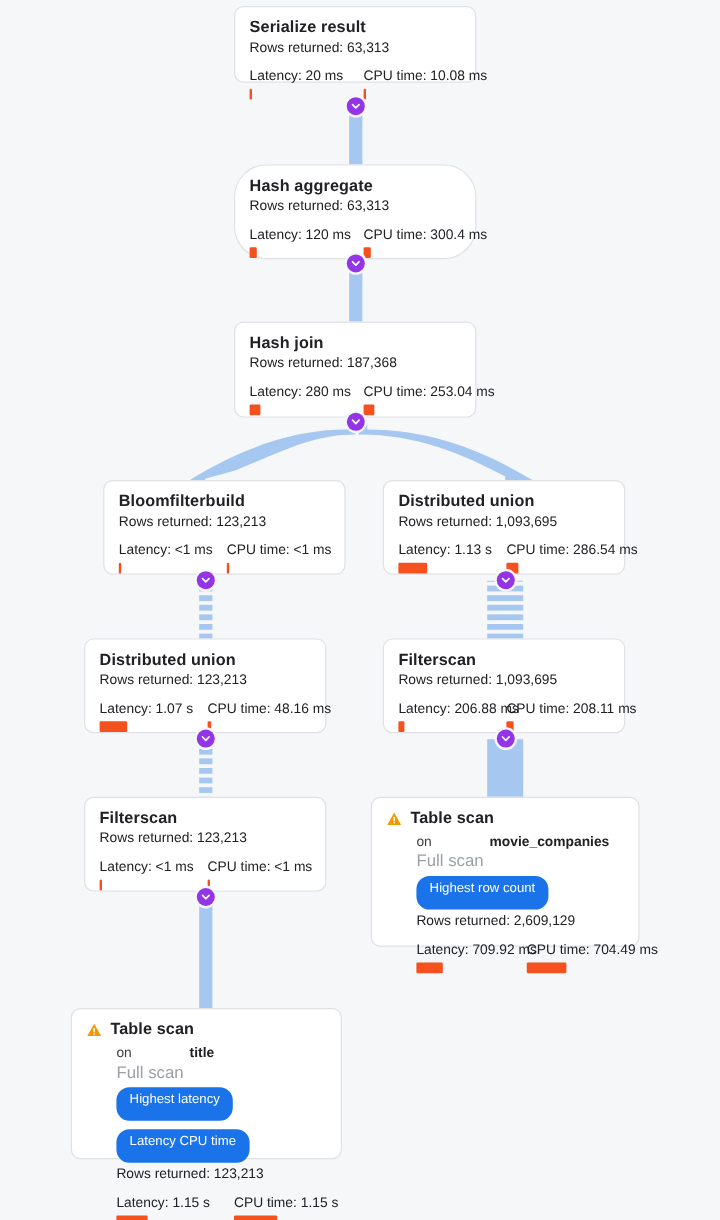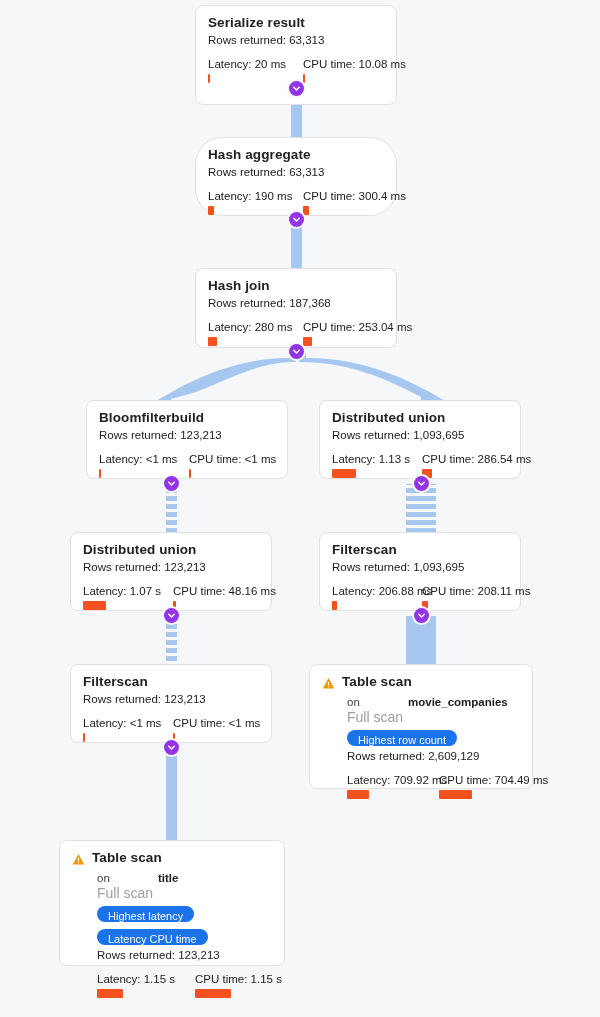--- a/index.html
+++ b/index.html
@@ -22,21 +22,21 @@
   .ntitle{
     font-size:13.5px;font-weight:bold;color:#202124;
     letter-spacing:.1px;line-height:16px;
   }
   .subline{font-size:11.5px;color:#3c4043;line-height:15px;margin-top:1px;}
   .subline b{font-weight:bold;color:#202124;padding-left:45px;}
   .scantype{font-size:14px;color:#9aa0a6;line-height:15px;}
   .badges{display:flex;gap:7px;margin:5px 0 3px 0;flex-wrap:wrap;}
   .badge{
     background:#1a73e8;color:#fff;border-radius:11px;
-    font-size:11px;line-height:11px;padding:5px 11px 0 11px;
+    font-size:11px;line-height:11px;padding:5px 11px 12px 11px;
     white-space:nowrap;
   }
   .rows{font-size:11.5px;color:#202124;line-height:15px;margin-top:2px;}
   .metrics{display:flex;margin-top:9px;}
   .metric{flex:0 0 auto;}
   .mlabel{font-size:11.5px;color:#202124;line-height:14px;white-space:nowrap;}
   .mbar{height:9px;background:#f4511e;margin-top:3px;border-radius:1px;}
 
   .indent{margin-left:25px;}
 
@@ -123,21 +123,21 @@
     <svg width="9" height="9" viewBox="0 0 10 10">
         <path d="M2 3.5 L5 6.6 L8 3.5" stroke="#fff" stroke-width="1.6" fill="none" stroke-linecap="round" stroke-linejoin="round"></path>
       </svg>
   </div>
   <div class="chev" style="left:164px;top:740px;">
     <svg width="9" height="9" viewBox="0 0 10 10">
         <path d="M2 3.5 L5 6.6 L8 3.5" stroke="#fff" stroke-width="1.6" fill="none" stroke-linecap="round" stroke-linejoin="round"></path>
       </svg>
   </div>
 
-  <div class="node" style="left:195px;top:5px;width:202px;height:100px;">
+  <div class="node" style="left:195px;top:5px;width:202px;height:64px;">
     <div class="node-inner">
       <div class="title-row">
         <div class="ntitle">Serialize result</div>
       </div>
       <div class="rows">Rows returned: 63,313</div>
       <div class="metrics">
         <div class="metric" style="width:95px;">
           <div class="mlabel">Latency: 20 ms</div>
           <div class="mbar" style="width:2px;"></div>
         </div>
@@ -150,21 +150,21 @@
   </div>
 
   <div class="node" style="left:195px;top:137px;width:202px;height:79px;border-radius:27px;">
     <div class="node-inner">
       <div class="title-row">
         <div class="ntitle">Hash aggregate</div>
       </div>
       <div class="rows">Rows returned: 63,313</div>
       <div class="metrics">
         <div class="metric" style="width:95px;">
-          <div class="mlabel">Latency: 190 ms</div>
+          <div class="mlabel">Latency: 120 ms</div>
           <div class="mbar" style="width:6px;"></div>
         </div>
         <div class="metric">
           <div class="mlabel">CPU time: 300.4 ms</div>
           <div class="mbar" style="width:6px;"></div>
         </div>
       </div>
     </div>
   </div>
 

